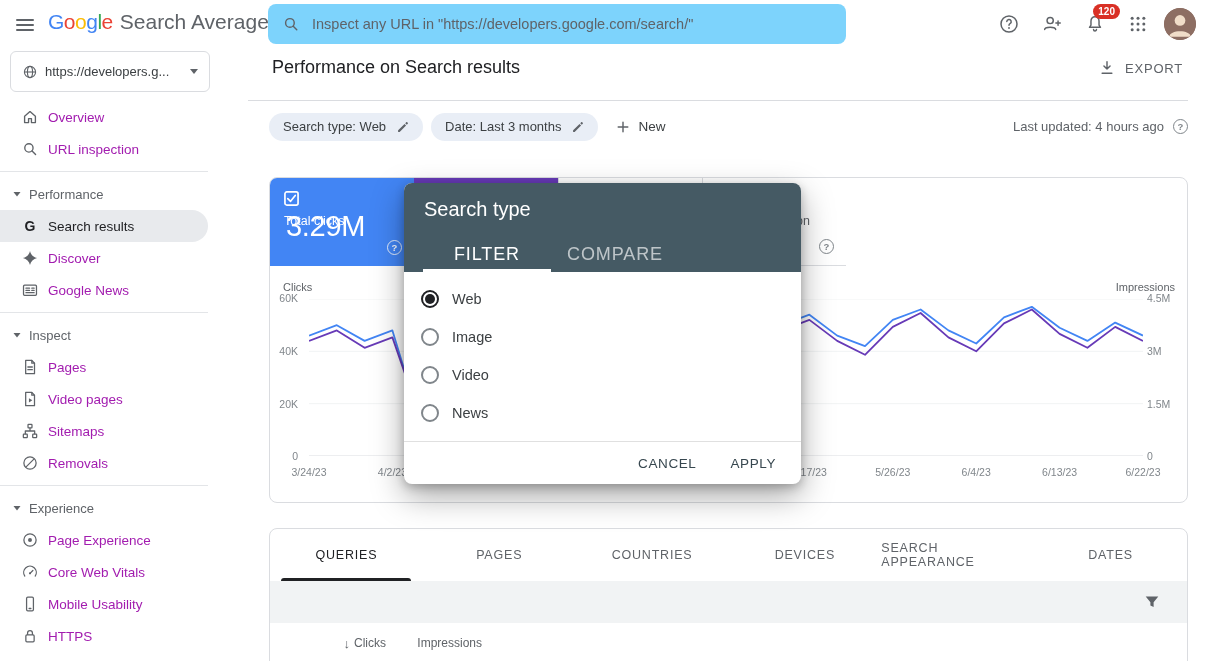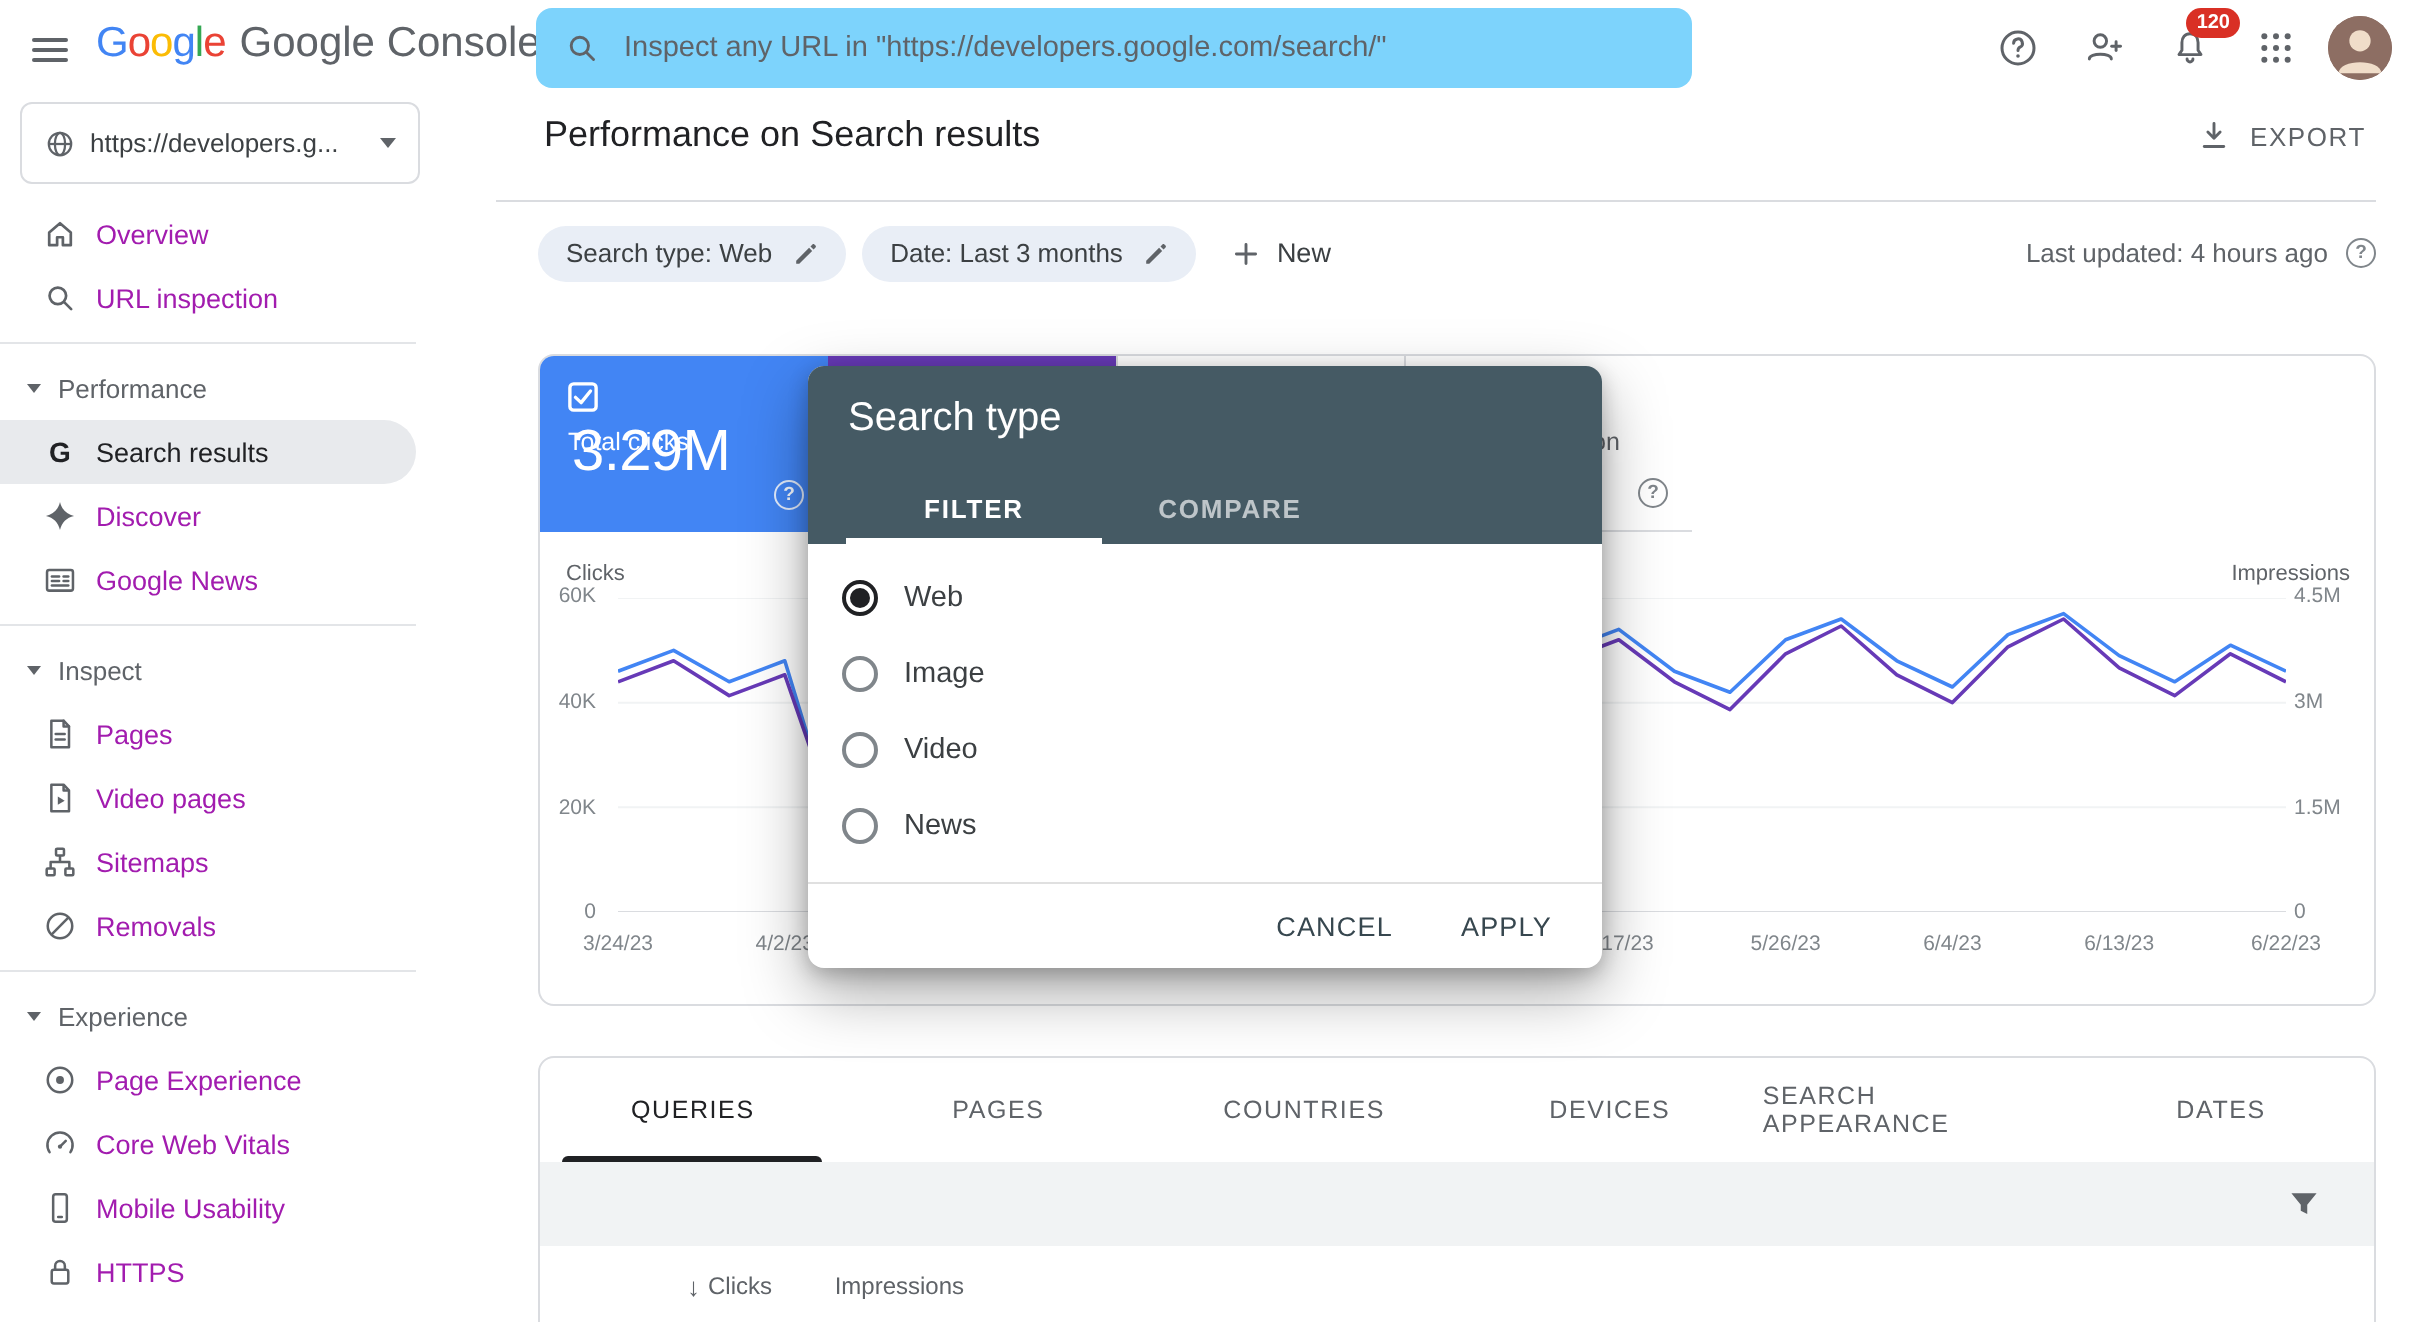--- a/index.html
+++ b/index.html
@@ -89,21 +89,21 @@
   .th-dim { flex:1; font-weight:400; }
   .th-num { width:96px; text-align:right; display:flex; justify-content:flex-end; align-items:center; gap:4px; }
   .sort-arrow { font-size:13px; color:#5f6368; }
 
   
   .modal { position:absolute; left:404px; top:183px; width:397px; background:#fff; border-radius:8px; overflow:hidden; z-index:10;
            box-shadow:0 12px 32px rgba(0,0,0,.35), 0 3px 10px rgba(0,0,0,.22); }
   .modal-head { background:#455a64; height:89px; position:relative; }
   .modal-title { position:absolute; left:20px; top:15px; color:#fff; font-size:20px; font-weight:400; }
   .modal-tabs { position:absolute; bottom:0; left:19px; display:flex; }
-  .mtab { width:128px; height:36px; display:flex; align-items:center; justify-content:center; color:rgba(255,255,255,.65); font-size:13px; letter-spacing:.9px; font-weight:700; position:relative; }
+  .mtab { width:128px; height:36px; display:flex; align-items:center; justify-content:center; color:rgba(255,255,255,.65); font-size:18px; letter-spacing:.9px; font-weight:400; position:relative; }
   .mtab.active { color:#fff; }
   .mtab.active::after { content:""; position:absolute; left:0; right:0; bottom:0; height:3px; background:#fff; }
   .modal-body { padding:8px 0 9px; }
   .opt { height:38px; display:flex; align-items:center; padding-left:17px; }
   .radio { width:18px; height:18px; border:2px solid #80868b; border-radius:50%; position:relative; flex:none; }
   .opt.selected .radio { border-color:#202124; }
   .opt.selected .radio::after { content:""; position:absolute; inset:2px; border-radius:50%; background:#202124; }
   .opt-label { margin-left:13px; font-size:14.5px; color:#3c4043; }
   .modal-foot { border-top:1px solid #e0e0e0; height:43px; display:flex; align-items:center; justify-content:flex-end; gap:34px; padding-right:25px; }
   .mbtn { font-size:13.5px; font-weight:500; letter-spacing:.6px; color:#37474f; }
@@ -114,21 +114,21 @@
 <div class="app" data-interactable="false">
 
   <header class="topbar" data-interactable="false">
     <div class="burger" data-interactable="true">
         <span></span>
         <span></span>
         <span></span>
       </div>
     <div class="logo" data-interactable="true">
       <span class="logo-google" id="logo-google" data-interactable="false"><span data-interactable="false" style="color: rgb(66, 133, 244);">G</span><span data-interactable="false" style="color: rgb(234, 67, 53);">o</span><span data-interactable="false" style="color: rgb(251, 188, 5);">o</span><span data-interactable="false" style="color: rgb(66, 133, 244);">g</span><span data-interactable="false" style="color: rgb(52, 168, 83);">l</span><span data-interactable="false" style="color: rgb(234, 67, 53);">e</span></span>
-      <span class="logo-product" data-interactable="false">Google Console</span>
+      <span class="logo-product" data-interactable="false">Search Average</span>
     </div>
     <div class="searchbar" data-interactable="false">
       <svg data-interactable="false" width="18" height="18" viewBox="0 0 20 20" fill="none" stroke="#5f6368" stroke-width="1.6" stroke-linecap="round">
           <circle cx="8.8" cy="8.8" r="4.8"></circle>
           <line x1="12.5" y1="12.5" x2="16.4" y2="16.4"></line>
         </svg>
       <input type="text" data-interactable="true" placeholder="Inspect any URL in &quot;https://developers.google.com/search/&quot;" style="">
     </div>
     <div class="tb-right" data-interactable="false">
       <div class="tb-btn" data-interactable="true">

